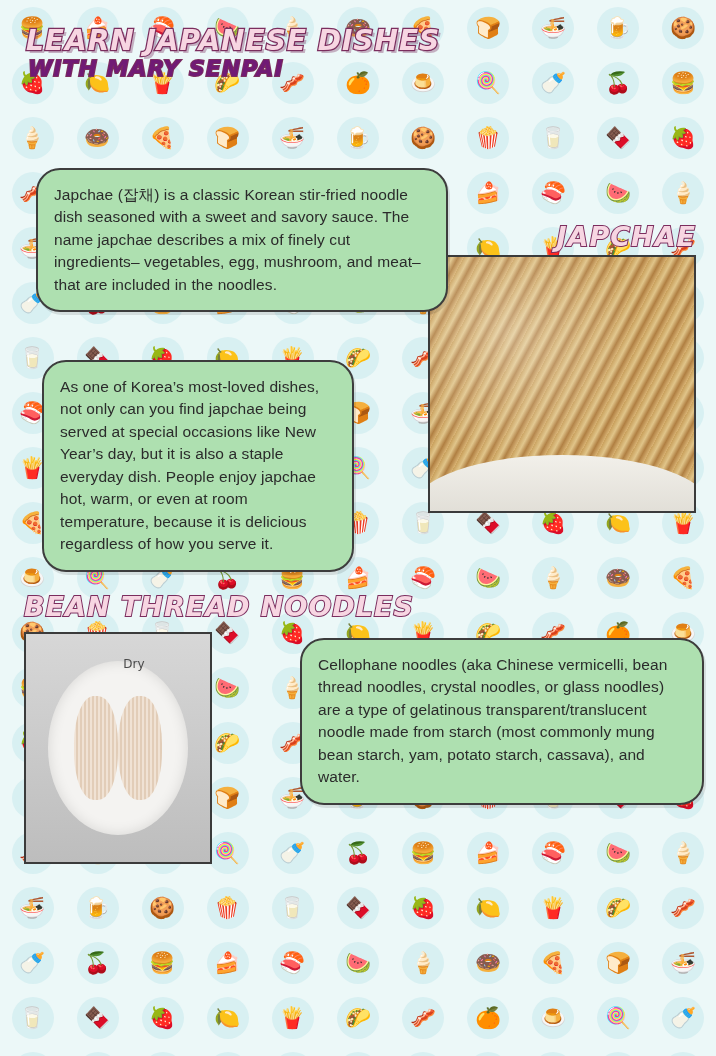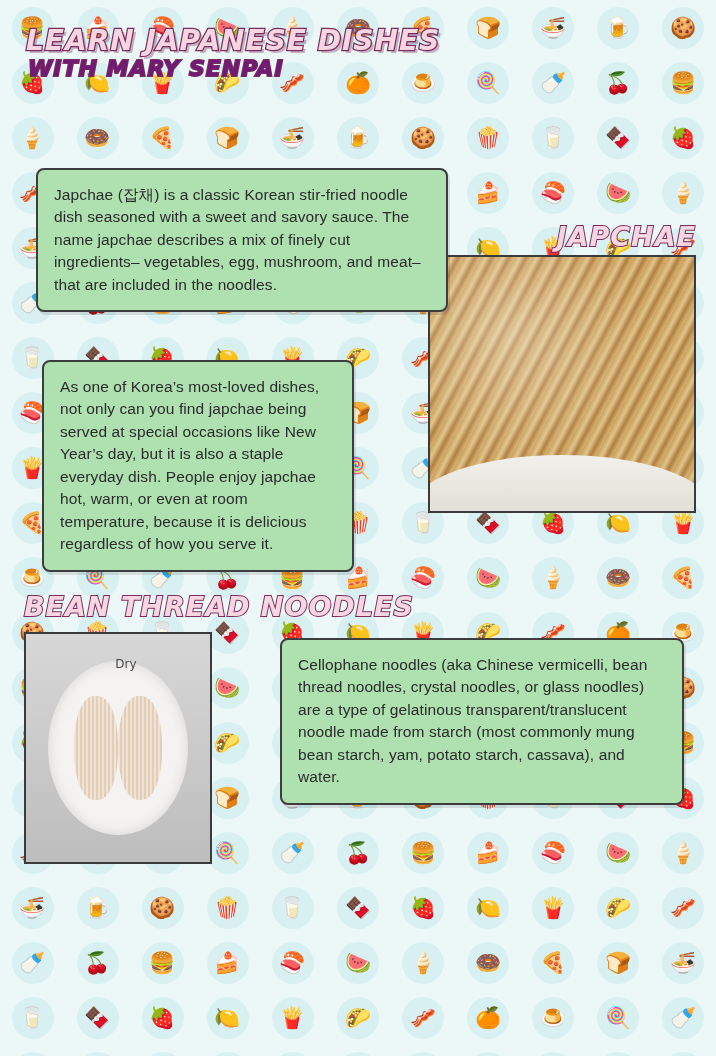--- a/index.html
+++ b/index.html
@@ -104,34 +104,34 @@
     position: absolute;
     left: 24px;
     top: 592px;
   }
 
   
   .card {
     position: absolute;
     background: #aee0b0;
     border: 2px solid #3d3d3d;
-    border-radius: 8px;
+    border-radius: 24px;
     padding: 14px 16px;
     box-sizing: border-box;
     color: #2b2b2b;
     font-size: 15.5px;
     line-height: 1.45;
     letter-spacing: 0.1px;
     box-shadow: 2px 3px 0 rgba(0,0,0,0.10);
   }
   .card p { margin: 0; }
 
   #card-1 { left: 36px;  top: 168px; width: 412px; }
   #card-2 { left: 42px;  top: 360px; width: 312px; }
-  #card-3 { left: 280px; top: 638px; width: 404px; }
+  #card-3 { left: 300px; top: 638px; width: 404px; }
   #card-4 { left: 228px; top: 832px; width: 460px; }
 
   
   .photo {
     position: absolute;
     border: 2px solid #3b3b3b;
     box-sizing: border-box;
     overflow: hidden;
     background: #cfcfcf;
   }
@@ -178,21 +178,21 @@
     height: 46%;
     background: repeating-linear-gradient(90deg, #f0e2d4 0 2px, #e2cdb8 2px 4px);
     border-radius: 45%;
     top: 27%;
   }
   #photo-noodles .b1 { left: 26%; }
   #photo-noodles .b2 { left: 50%; }
   #photo-noodles .label {
     position: absolute;
     top: 10%;
-    left: 8px;
+    left: 16px;
     width: 100%;
     text-align: center;
     font-family: "DejaVu Sans", sans-serif;
     font-size: 12px;
     color: #4a4a4a;
   }
 </style>
 </head>
 <body>
 

